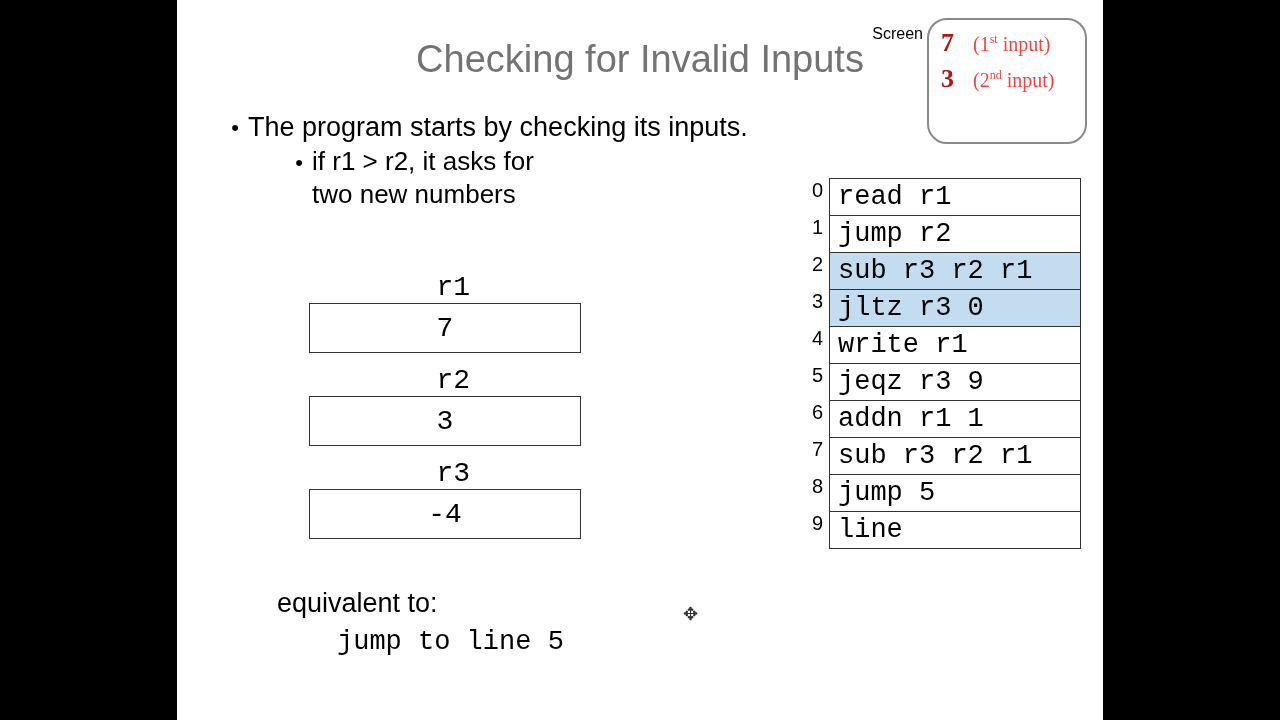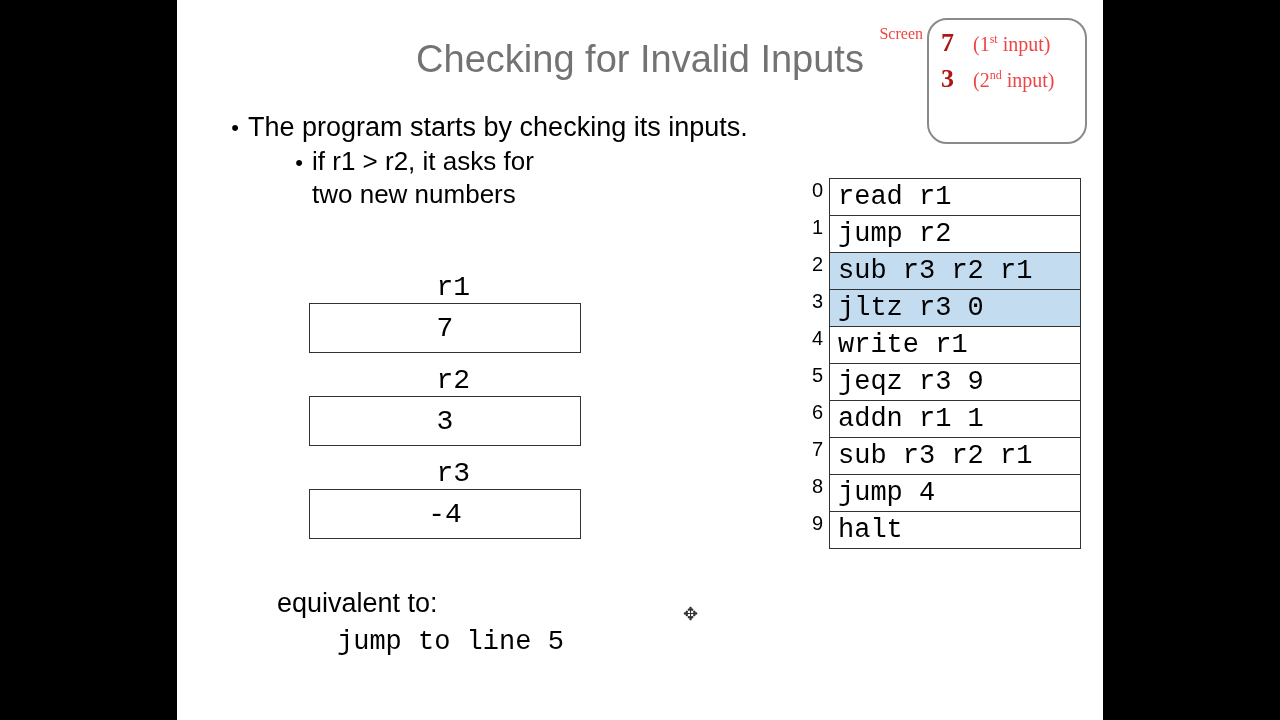--- a/index.html
+++ b/index.html
@@ -52,22 +52,22 @@
     margin-left: 64px;
     font-size: 26px;
   }
 
   
   .screen-label {
     position: absolute;
     top: 25px;
     right: 180px;
     font-size: 16px;
-    color: #ef4444;
-    font-family: Liberation Serif, serif;
+    color: #000000;
+    font-family: Liberation Sans, sans-serif;
   }
   .screen-box {
     position: absolute;
     top: 18px;
     right: 16px;
     width: 160px;
     border: 2px solid #8a8a8a;
     border-radius: 20px;
     padding: 8px 12px 42px 12px;
     box-sizing: border-box;
@@ -250,25 +250,25 @@
     <div class="code-row">
         <div class="code-num">6</div>
         <div class="code-cell">addn r1 1</div>
       </div>
     <div class="code-row">
         <div class="code-num">7</div>
         <div class="code-cell">sub r3 r2 r1</div>
       </div>
     <div class="code-row">
         <div class="code-num">8</div>
-        <div class="code-cell">jump 4</div>
+        <div class="code-cell">jump 5</div>
       </div>
     <div class="code-row">
         <div class="code-num">9</div>
-        <div class="code-cell">halt</div>
+        <div class="code-cell">line</div>
       </div>
   </div>
 
   <div class="equiv">
     <div>equivalent to:</div>
     <div class="mono" style="padding-left:60px">jump to line 5</div>
   </div>
 
   <div class="cursor">✥</div>
 

